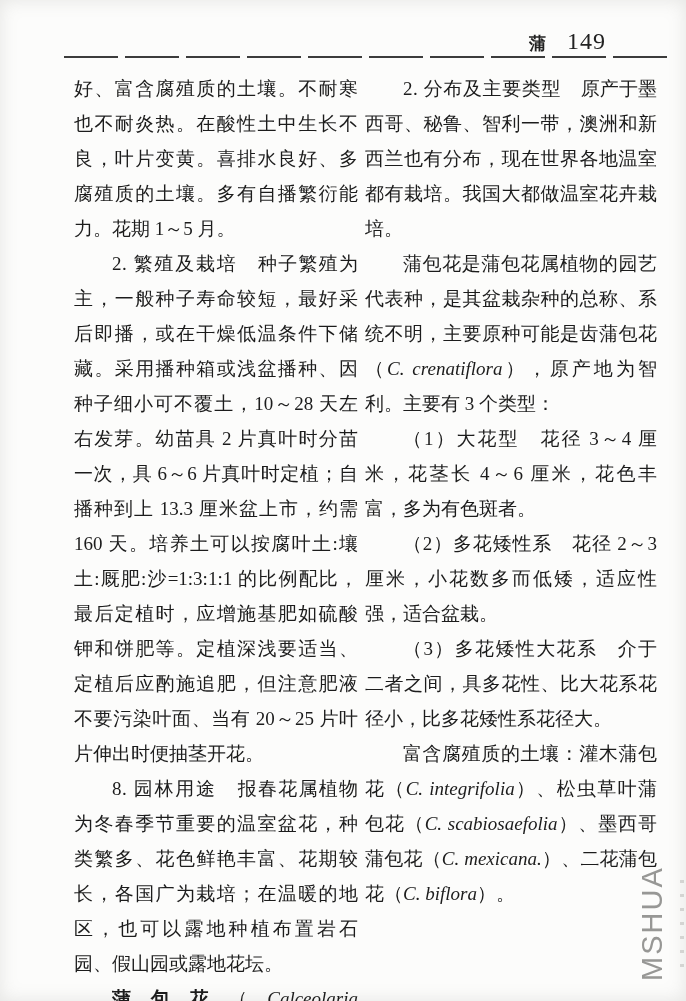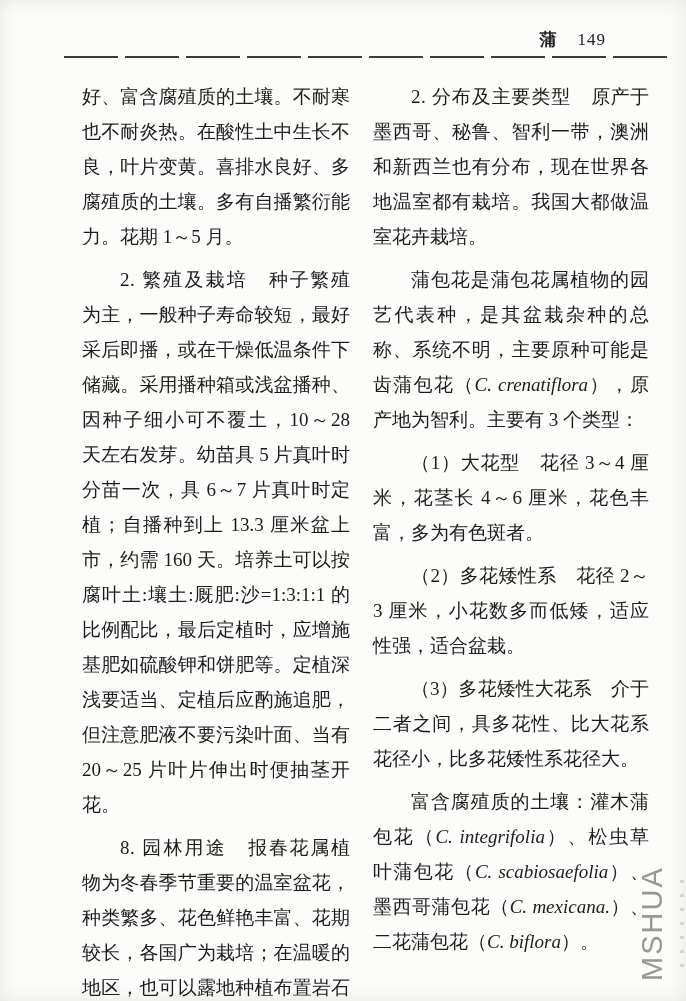--- a/index.html
+++ b/index.html
@@ -17,35 +17,35 @@
     box-shadow:inset 0 0 18px rgba(120,120,115,.18);
   }
   
   .header{
     position:absolute;top:28px;right:80px;
     font-size:18px;letter-spacing:1px;
     display:flex;align-items:baseline;gap:20px;
     color:#222;
   }
   .header .book-char{font-weight:bold;font-size:17px;}
-  .header .page-num{font-size:17px;font-family:"Liberation Serif",serif;}
+  .header .page-num{font-size:24px;font-family:"Liberation Serif",serif;}
   .header-rule{
     position:absolute;top:56px;left:64px;width:609px;height:2px;
     background:repeating-linear-gradient(to right,#3c3c3c 0 54px,rgba(60,60,60,0) 54px 61px);
   }
   
   .column{
     position:absolute;top:71px;
     font-size:19px;line-height:35px;
     text-align:justify;
     color:#1c1c1c;
   }
   #col-left{left:74px;width:284px;}
   #col-right{left:365px;width:292px;}
-  .para{margin:8px;padding:0;}
+  .para{margin:0;padding:0;}
   .para.indent{text-indent:2em;}
   .seg-n{font-style:normal;font-weight:normal;}
   .seg-h{font-weight:normal;letter-spacing:.5px;}
   .seg-b{font-weight:bold;}
   .seg-i{font-style:italic;font-family:Liberation Serif, serif;}
   
   .watermark{
     position:absolute;left:596px;top:908px;width:112px;height:34px;
     transform:rotate(-90deg);
     font-family:"Liberation Sans","DejaVu Sans",sans-serif;
@@ -69,21 +69,21 @@
 
   <div class="header">
     <span class="book-char">蒲</span>
     <span class="page-num">149</span>
   </div>
 
   <div class="header-rule"></div>
 
   <div id="col-left" class="column">
       <p class="para"><span class="seg-n">好、富含腐殖质的土壤。不耐寒也不耐炎热。在酸性土中生长不良，叶片变黄。喜排水良好、多腐殖质的土壤。多有自播繁衍能力。花期 1～5 月。</span></p>
-      <p class="para indent"><span class="seg-h">2. 繁殖及栽培　</span><span class="seg-n">种子繁殖为主，一般种子寿命较短，最好采后即播，或在干燥低温条件下储藏。采用播种箱或浅盆播种、因种子细小可不覆土，10～28 天左右发芽。幼苗具 5 片真叶时分苗一次，具 6～7 片真叶时定植；自播种到上 13.3 厘米盆上市，约需 160 天。培养土可以按腐叶土:壤土:厩肥:沙=1:3:1:1 的比例配比，最后定植时，应增施基肥如硫酸钾和饼肥等。定植深浅要适当、定植后应酌施追肥，但注意肥液不要污染叶面、当有 20～25 片叶片伸出时便抽茎开花。</span></p>
+      <p class="para indent"><span class="seg-h">2. 繁殖及栽培　</span><span class="seg-n">种子繁殖为主，一般种子寿命较短，最好采后即播，或在干燥低温条件下储藏。采用播种箱或浅盆播种、因种子细小可不覆土，10～28 天左右发芽。幼苗具 2 片真叶时分苗一次，具 6～6 片真叶时定植；自播种到上 13.3 厘米盆上市，约需 160 天。培养土可以按腐叶土:壤土:厩肥:沙=1:3:1:1 的比例配比，最后定植时，应增施基肥如硫酸钾和饼肥等。定植深浅要适当、定植后应酌施追肥，但注意肥液不要污染叶面、当有 20～25 片叶片伸出时便抽茎开花。</span></p>
       <p class="para indent"><span class="seg-h">8. 园林用途　</span><span class="seg-n">报春花属植物为冬春季节重要的温室盆花，种类繁多、花色鲜艳丰富、花期较长，各国广为栽培；在温暖的地区，也可以露地种植布置岩石园、假山园或露地花坛。</span></p>
       <p class="para indent"><span class="seg-b">蒲包花</span><span class="seg-n">（</span><span class="seg-i">Calceolaria herbeohybrida</span></p>
     </div>
   <div id="col-right" class="column">
       <p class="para indent"><span class="seg-h">2. 分布及主要类型　</span><span class="seg-n">原产于墨西哥、秘鲁、智利一带，澳洲和新西兰也有分布，现在世界各地温室都有栽培。我国大都做温室花卉栽培。</span></p>
       <p class="para indent"><span class="seg-n">蒲包花是蒲包花属植物的园艺代表种，是其盆栽杂种的总称、系统不明，主要原种可能是齿蒲包花（</span><span class="seg-i">C. crenatiflora</span><span class="seg-n">），原产地为智利。主要有 3 个类型：</span></p>
       <p class="para indent"><span class="seg-n">（1）大花型　花径 3～4 厘米，花茎长 4～6 厘米，花色丰富，多为有色斑者。</span></p>
       <p class="para indent"><span class="seg-n">（2）多花矮性系　花径 2～3 厘米，小花数多而低矮，适应性强，适合盆栽。</span></p>
       <p class="para indent"><span class="seg-n">（3）多花矮性大花系　介于二者之间，具多花性、比大花系花径小，比多花矮性系花径大。</span></p>
       <p class="para indent"><span class="seg-n">富含腐殖质的土壤：灌木蒲包花（</span><span class="seg-i">C. integrifolia</span><span class="seg-n">）、松虫草叶蒲包花（</span><span class="seg-i">C. scabiosaefolia</span><span class="seg-n">）、墨西哥蒲包花（</span><span class="seg-i">C. mexicana.</span><span class="seg-n">）、二花蒲包花（</span><span class="seg-i">C. biflora</span><span class="seg-n">）。</span></p>

